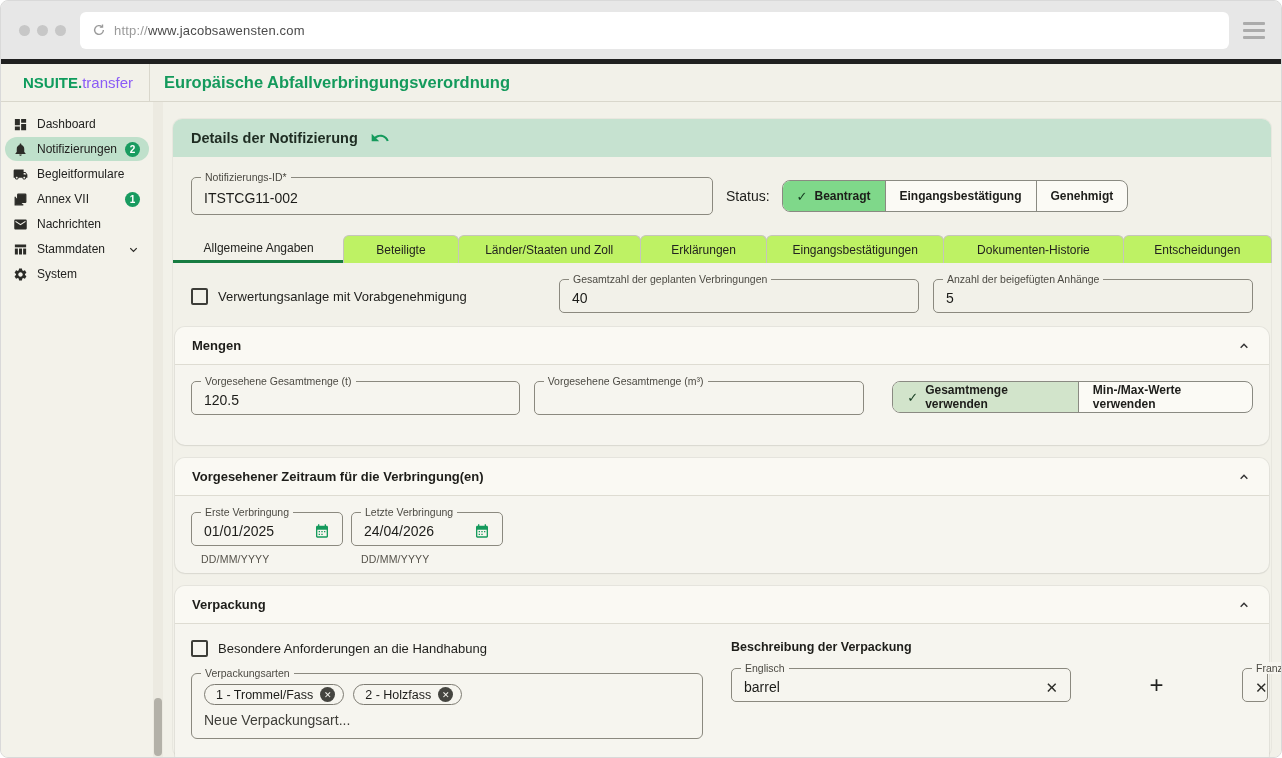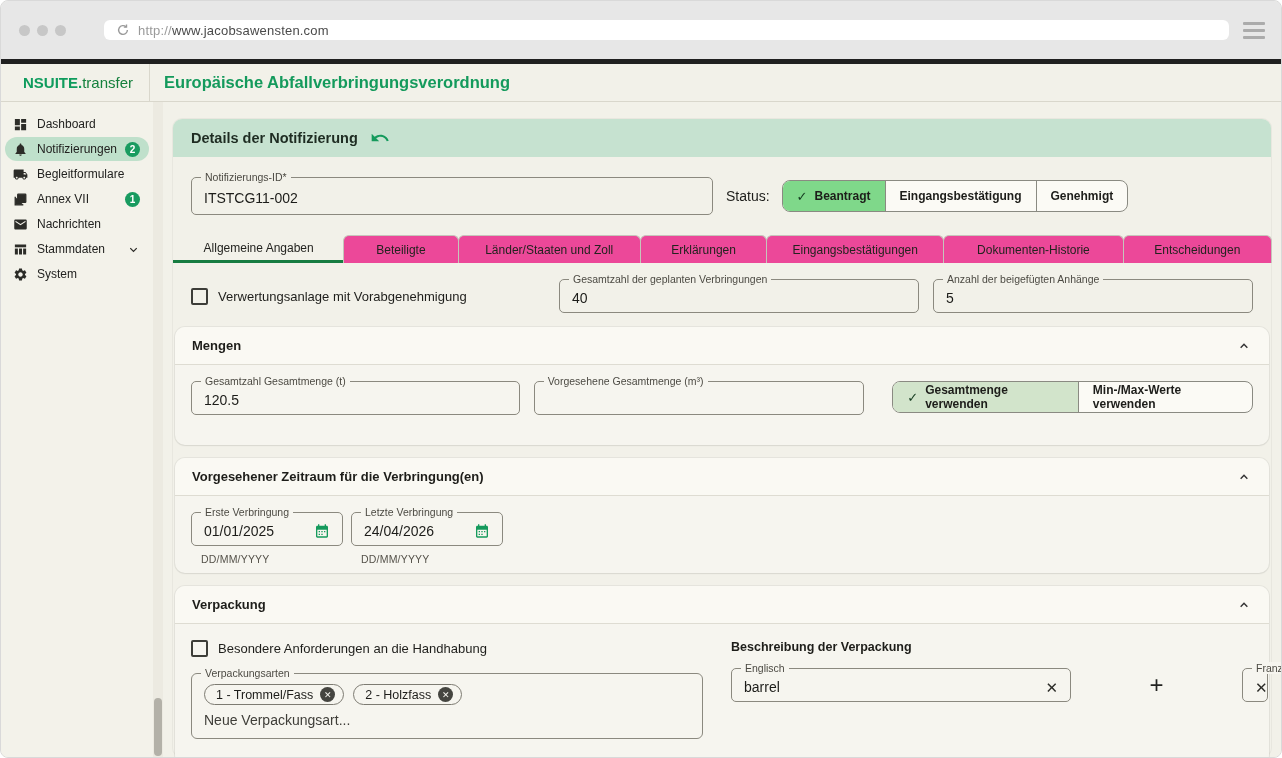--- a/index.html
+++ b/index.html
@@ -4,34 +4,34 @@
 <style>
   * { margin:0; padding:0; box-sizing:border-box; }
   html,body { background:#ffffff; font-family:"Liberation Sans","DejaVu Sans",sans-serif; }
   .window { position:relative; width:1282px; height:758px; border-radius:8px; overflow:hidden;
             border:1px solid #d9d9d9; background:#f2f1e9; }
 
   
   .chrome { height:58px; background:#e7e7e7; display:flex; align-items:center; padding:0 14px; gap:14px; }
   .traffic { display:flex; gap:7px; margin-left:4px; }
   .traffic .dot { width:11px; height:11px; border-radius:50%; background:#c7c7c7; }
-  .urlbar { flex:1; height:20px; background:#ffffff; border-radius:6px; display:flex; align-items:center;
-            padding:0 12px; gap:8px;margin-left:24px; }
+  .urlbar { flex:1; height:37px; background:#ffffff; border-radius:6px; display:flex; align-items:center;
+            padding:0 12px; gap:8px; }
   .reload svg { width:14px; height:14px; display:block; }
   .urltext { font-size:13px; color:#9a9a9a; letter-spacing:.2px; }
   .urltext .host { color:#4a4a4a; }
   .hamburger { width:22px; display:flex; flex-direction:column; gap:4px; margin-right:2px; }
   .hamburger i { display:block; height:3px; background:#ababab; border-radius:1px; }
   .darkbar { height:5px; background:#202020; }
 
   
   .appheader { height:38px; background:#f2f1e9; border-bottom:1px solid #d9d7cc; display:flex; align-items:stretch; }
   .brand { display:flex; align-items:center; padding:0 16px; border-right:1px solid #d9d7cc; min-width:136px;margin-left:6px; }
   .brand .b1 { font-weight:bold; color:#0f9c5d; font-size:15px; }
-  .brand .b2 { color:#15803d; font-size:15px; }
+  .brand .b2 { color:#8b5cf6; font-size:15px; }
   .apptitle { display:flex; align-items:center; padding:0 14px; color:#149a5c; font-size:16.5px; font-weight:600; }
 
   
   .bodywrap { display:flex; height:656px; }
   .sidebar { width:152px; background:#f3f2ea; padding-top:9px; flex:0 0 152px; }
   .side-item { position:relative; display:flex; align-items:center; gap:9px; height:24px; margin:1px 4px;
                padding:0 8px; border-radius:12px; font-size:12px; color:#222220; cursor:pointer; }
   .side-item.active { background:#bfe0cb; }
   .sicon { width:15px; height:15px; flex:0 0 15px; color:#2c2c28; }
   .sicon svg { width:15px; height:15px; display:block; fill:currentColor; }
@@ -70,21 +70,21 @@
   .seg { display:flex; align-items:center; gap:7px; padding:0 14px; height:30px; font-size:12px; font-weight:600;
          color:#1d1d1a; border-right:1px solid #8a8a82; cursor:pointer; background:transparent; }
   .seg:last-child { border-right:none; }
   .seg.active-bright { background:#7fd88a; }
   .seg.active-pale { background:#d2e4cb; }
   .check { font-size:13px; font-weight:bold; color:#143b1f; }
 
   
   .tabs { display:flex; margin-top:12px; height:28px; }
   .tab { display:flex; align-items:center; justify-content:center; font-size:12px; color:#23231f;
-         background:#ec4899; border:1px solid #c6c5bb; border-bottom:none; border-radius:6px 6px 0 0;
+         background:#bef264; border:1px solid #c6c5bb; border-bottom:none; border-radius:6px 6px 0 0;
          margin-right:-1px; cursor:pointer; white-space:nowrap; }
   .tab.active { background:transparent; border:none; border-bottom:3px solid #177c41; font-weight:400; }
   .t0{flex:0 0 15.6%;} .t1{flex:0 0 10.5%;} .t2{flex:0 0 16.7%;} .t3{flex:0 0 11.6%;}
   .t4{flex:0 0 16.2%;} .t5{flex:0 0 13.6%;} .t6{flex:1;}
 
   
   .row2 { display:flex; align-items:center; padding:16px 18px 14px; gap:14px; }
   .chkrow { display:flex; align-items:center; gap:10px; font-size:13px; color:#1e1e1b; cursor:pointer; }
   .chkbox { width:17px; height:17px; border:2px solid #3d3d38; border-radius:2px; background:transparent; flex:0 0 17px; }
   .row2 .spacer { flex:1; }
@@ -322,21 +322,21 @@
             <div class="card-header">
               <span>Mengen</span>
               <span class="chev">
                 <svg viewBox="0 0 24 24" fill="none" stroke="#333" stroke-width="2.2">
                     <path d="M7 14.5l5-5 5 5"></path>
                   </svg>
               </span>
             </div>
             <div class="card-body mengen-body">
               <div class="mfield f-t">
-                <span class="mlabel">Gesamtzahl Gesamtmenge (t)</span>
+                <span class="mlabel">Vorgesehene Gesamtmenge (t)</span>
                 <span class="mvalue">120.5</span>
               </div>
               <div class="mfield f-m3">
                 <span class="mlabel">Vorgesehene Gesamtmenge (m³)</span>
                 <span class="mvalue"></span>
               </div>
               <div class="gap"></div>
               <div class="seg-group">
                 <div class="seg active-pale">
                   <span class="check">✓</span>

